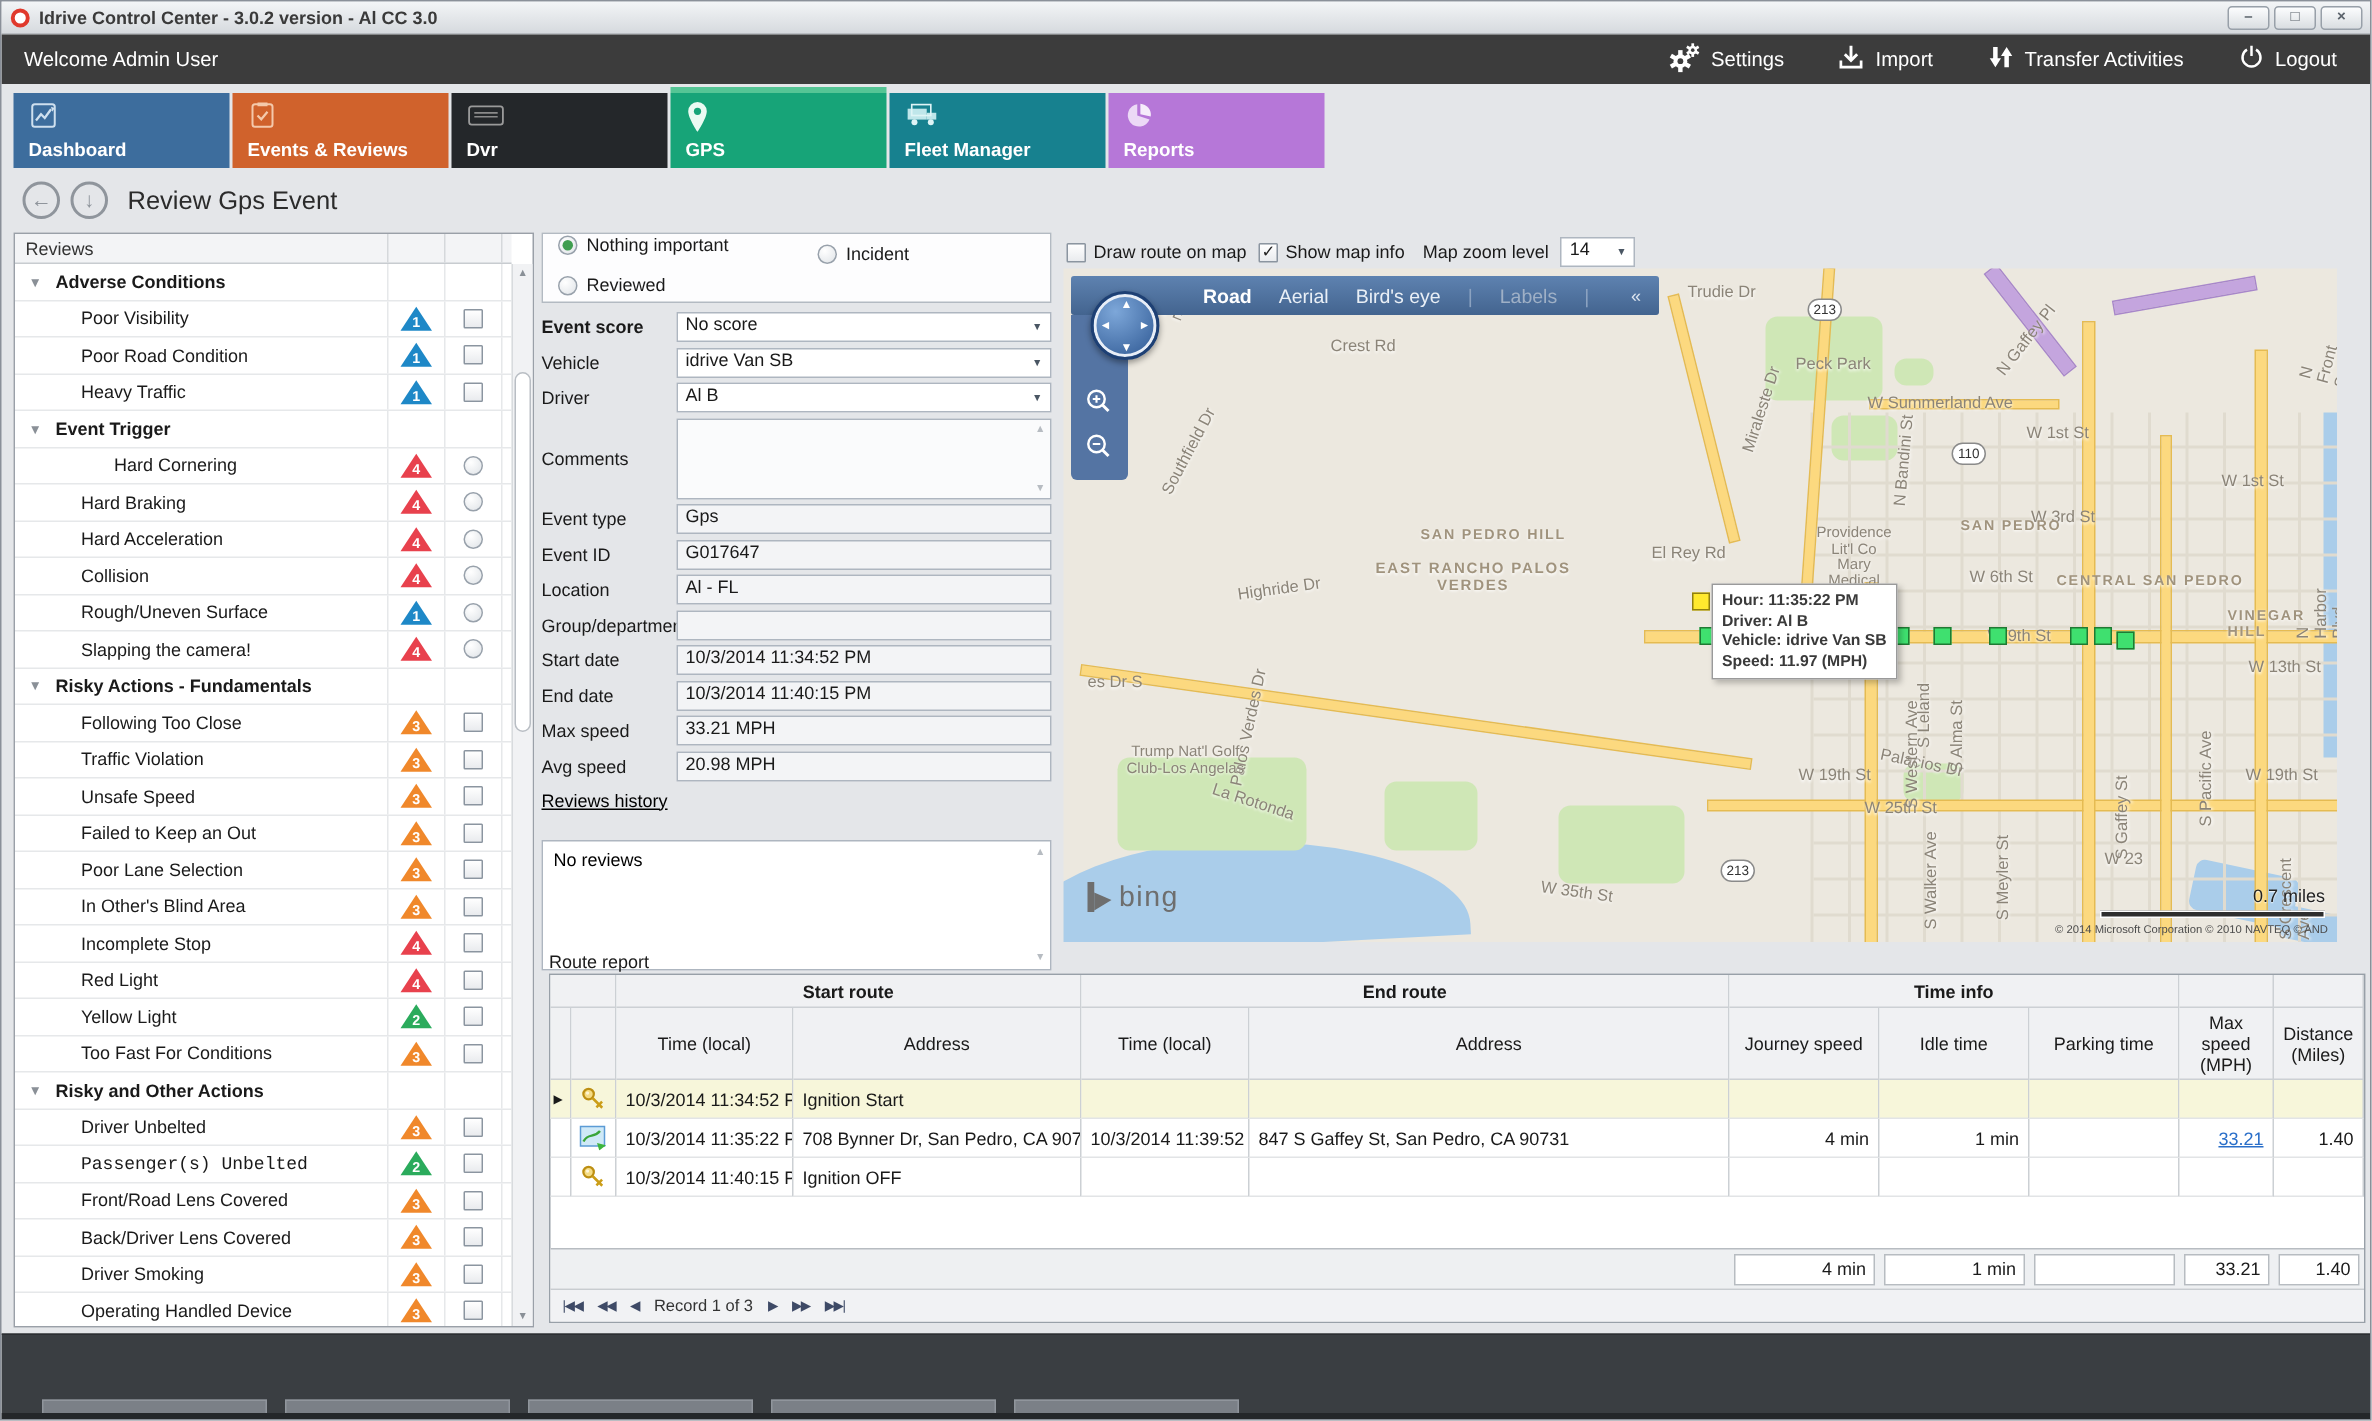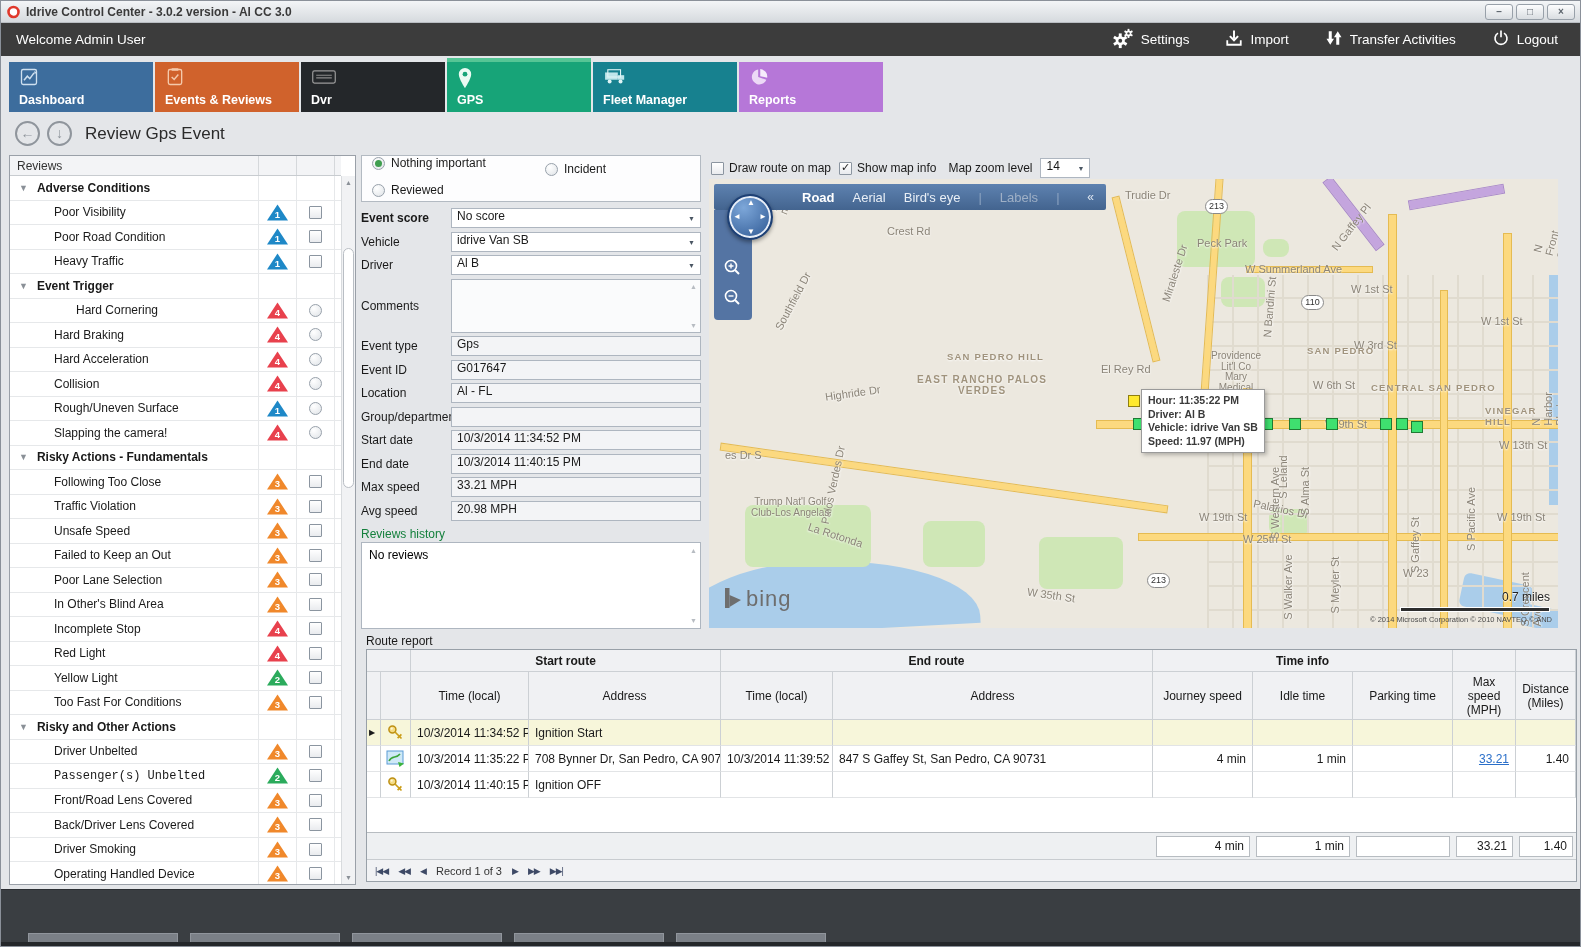--- a/index.html
+++ b/index.html
@@ -55,21 +55,21 @@
   .rb.sel .dot { display:block; width:7px; height:7px; border-radius:50%; background:#3f9e4f; margin:2px; }
   .frows { margin-top:6px; }
   .frow { display:flex; align-items:center; margin-bottom:3.5px; }
   .flabel { width:90px; font-size:12px; color:#1a1a1a; flex-shrink:0; }
   .flabel.b { font-weight:bold; }
   .ffield { flex:1; height:20px; border:1px solid #aeb6c0; background:#fff; font-size:12px; padding:0 5px; display:flex; align-items:flex-start; position:relative; color:#1a1a1a; }
   .ffield.text { background:#f3f4f6; }
   .ffield .caret { position:absolute; right:5px; top:6px; font-size:7px; color:#4a5663; }
   .ffield.tarea { height:54px; align-items:flex-start; background:#fafbfc; }
   .tarr { position:absolute; right:3px; font-size:7px; color:#b7bcc2; }
-  .rhlabel { font-size:12px; margin:6px 0 1px 0; color:#15803d; }
+  .rhlabel { font-size:12px; margin:6px 0 19px 0; color:#000000;text-decoration:underline; }
   .rhbox { height:87px; border:1px solid #aeb6c0; background:#fff; font-size:12px; padding:5px 7px; position:relative; }
 
   
   .mapopts { position:absolute; left:710px; top:157px; display:flex; align-items:center; gap:8px; font-size:12px; color:#1a1a1a; }
   .map { position:absolute; left:708px; top:178px; width:849px; height:449px; background:#ece8df; overflow:hidden; }
   .gridline { position:absolute; background:#e0dbcf; }
   .road { position:absolute; outline:1px solid #e5bb52; background:#fcd97f; }
   .road.P { background:#c4a5de; outline-color:#a887ca; }
   .park { position:absolute; background:#cfe7b6; border-radius:8px; }
   .water { position:absolute; background:#aacdea; }
@@ -84,21 +84,21 @@
   .zbtn { position:absolute; left:9px; display:flex; }
   .mlabel { position:absolute; font-size:11px; color:#8b8478; white-space:pre-line; text-shadow:0 1px 2px #fff; }
   .mlabel.area { font-size:9.5px; color:#a0937d; letter-spacing:1.2px; font-weight:bold; }
   .mlabel.city { font-size:13.5px; color:#909090; }
   .mlabel.multi { text-align:center; font-size:10px; line-height:10.5px; }
   .shield { position:absolute; width:23px; height:15px; background:#fff; border:1px solid #8a8a8a; border-radius:8px; font-size:9px; color:#333; text-align:center; line-height:13px; }
   .marker { position:absolute; width:12px; height:12px; background:#3fe06f; border:1.5px solid #1f7a33; }
   .marker.yellow { background:#ffe92e; border-color:#8f7f10; }
   .mtooltip { position:absolute; left:432px; top:210px; width:124px; background:#fff; border:1px solid #9a9a9a; box-shadow:2px 2px 4px rgba(0,0,0,.25); padding:4px 6px; font-size:10.5px; font-weight:bold; color:#3a3a3a; line-height:13.5px; z-index:5; }
   .bing { position:absolute; left:13px; bottom:16px; display:flex; align-items:center; color:#6e6e6e; }
-  .bing .btxt { font-size:22px; margin-left:2px; letter-spacing:1px; }
+  .bing .btxt { font-size:19px; margin-left:2px; letter-spacing:1px; }
   .mscale { position:absolute; right:8px; bottom:24px; width:150px; text-align:right; font-size:12px; color:#222; text-shadow:0 1px 1px #fff; }
   .mscalebar { position:absolute; right:8px; bottom:16px; width:150px; height:5px; background:#2e2e2e; border:1px solid #fff; }
   .mcopy { position:absolute; right:6px; bottom:4px; font-size:7.5px; color:#4c4c4c; }
 
   
   .rrlabel { position:absolute; left:365px; top:633px; font-size:12px; color:#1a1a1a; }
   .rrtable { position:absolute; left:365px; top:648px; width:1211px; height:233px; background:#fff; border:1px solid #98a0a8; font-size:12px; color:#1a1a1a; }
   .rrow { display:flex; }
   .rcell { border-right:1px solid #ccd0d4; border-bottom:1px solid #ccd0d4; display:flex; align-items:center; padding:0 6px; overflow:hidden; white-space:nowrap; }
   .rhead { background:#f0f1f3; justify-content:center; text-align:center; }

